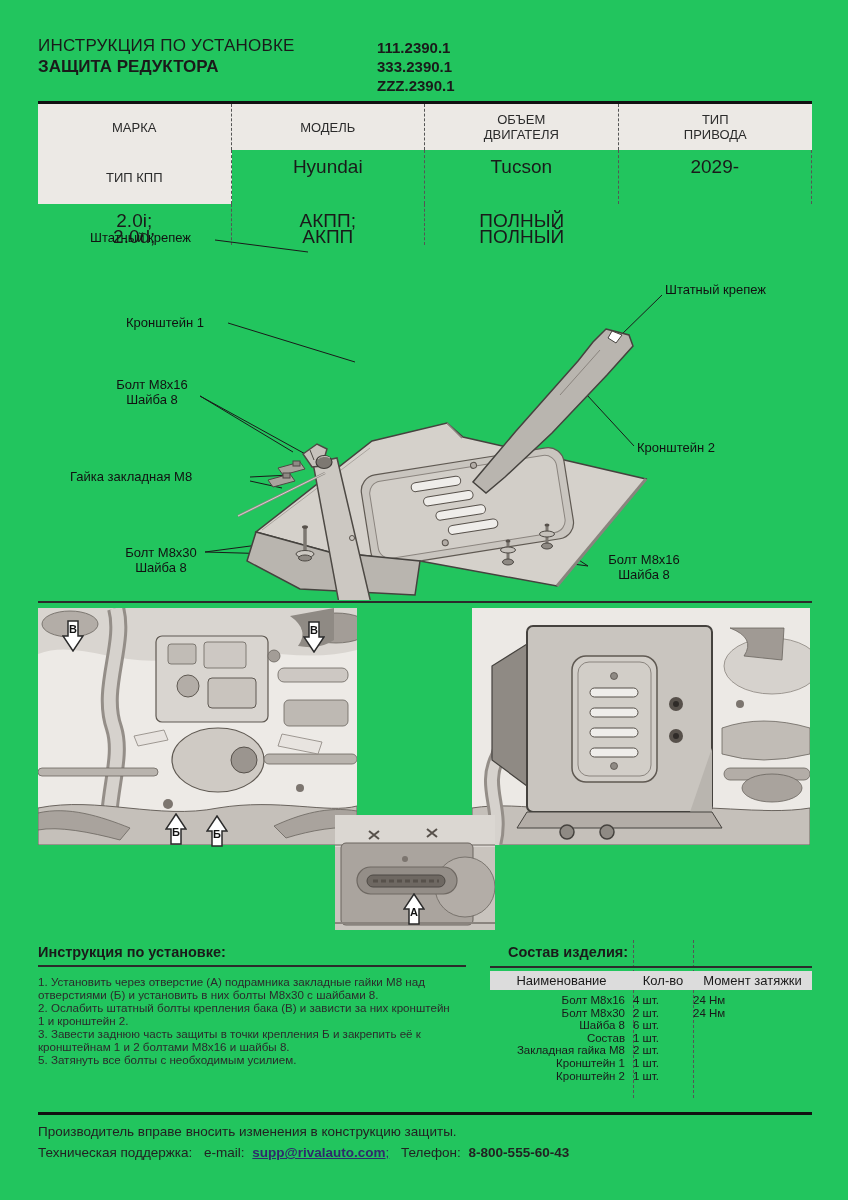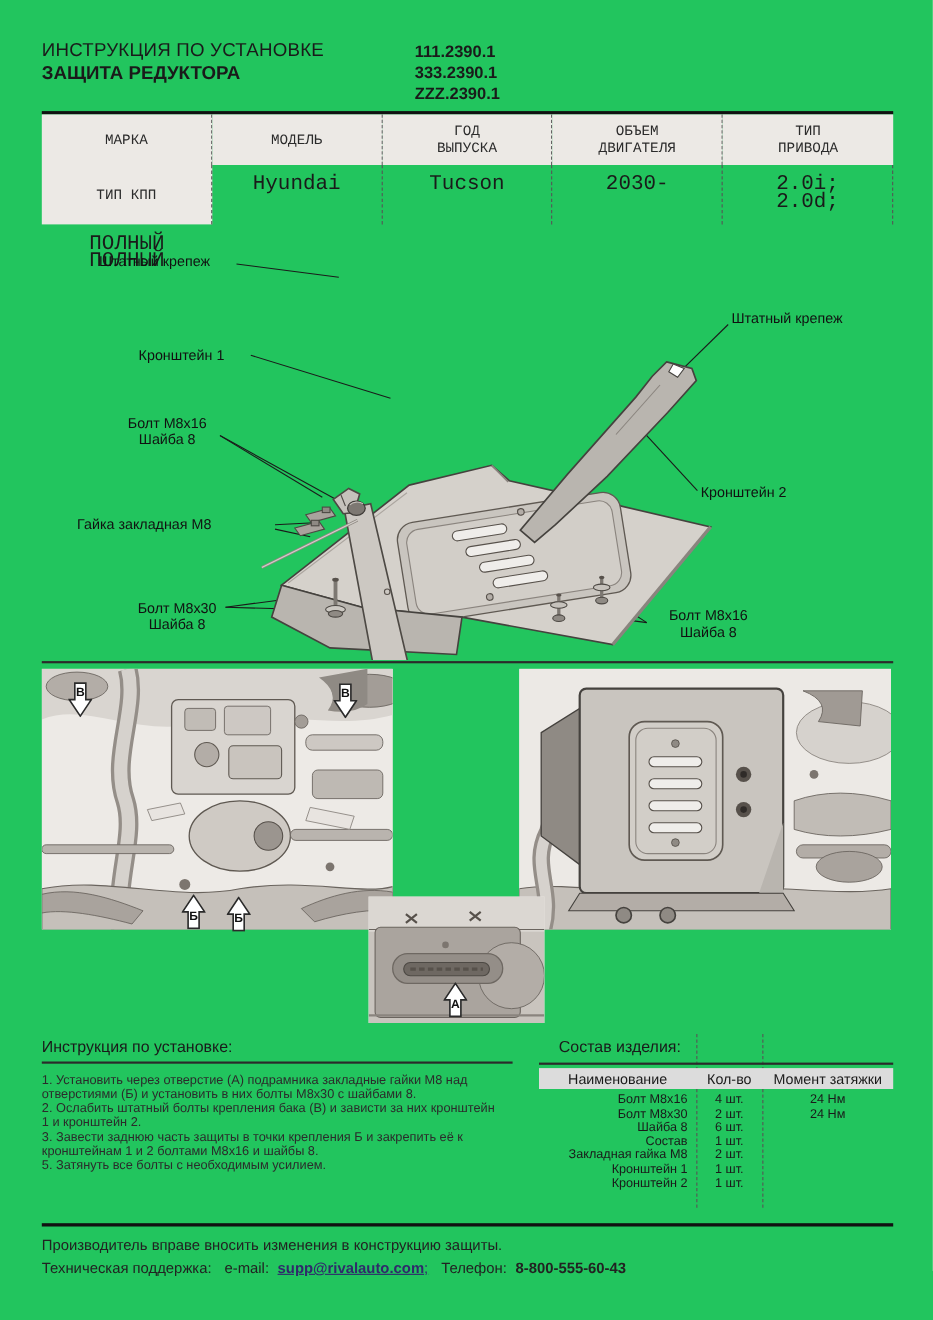--- a/index.html
+++ b/index.html
@@ -9,55 +9,55 @@
   .preline{white-space:pre-line;}
 
   
   .title1{left:38px;top:36px;font-size:17px;letter-spacing:.2px;}
   .title2{left:38px;top:57px;font-size:17px;font-weight:bold;}
   .pn{left:377px;font-size:15px;font-weight:bold;line-height:19px;}
   .rule-top{left:38px;top:101px;width:774px;height:3px;background:#111;}
 
   
   .vtable{left:38px;top:104px;width:774px;height:100px;display:grid;
-          grid-template-columns:repeat(5,1fr);grid-template-rows:46px 54px;font-family:Liberation Mono, monospace;}
+          grid-template-columns:repeat(4,1fr);grid-template-rows:46px 54px;}
   .vtable .hc{background:#ece9e5;display:flex;align-items:center;justify-content:center;
               text-align:center;font-size:13px;color:#2b2b2b;line-height:15px;}
   .vtable .dc{display:flex;align-items:flex-start;justify-content:center;text-align:center;
               font-size:19px;padding-top:9px;line-height:16px;}
   .vtable .bdash{border-right:1px dashed #555;}
 
   
   .dlabel{font-size:13px;line-height:15px;color:#111;}
   .dlabel.center{text-align:center;}
 
   
   .rule-photos{left:38px;top:601px;width:774px;height:2px;background:#2b2b2b;}
   .photo{overflow:hidden;background:#edeae6;}
   .marker{width:22px;height:32px;}
   .marker svg{display:block;}
   .marker text{font-family:"Liberation Sans","DejaVu Sans",sans-serif;font-size:11px;font-weight:bold;fill:#111;}
 
   
-  .sec-title{font-size:14.5px;font-weight:normal;}
+  .sec-title{font-size:14.5px;font-weight:bold;}
   .sec-rule{height:2px;background:#2b2b2b;}
   .steps{left:38px;top:975px;width:412px;font-size:11.6px;line-height:13px;color:#2b2b2b;}
   .steps p{margin:0;}
 
   
   .parts{left:490px;top:940px;width:322px;height:165px;}
   .parts .dash-v{position:absolute;top:0;height:158px;border-left:1px dashed #555;width:0;}
   .parts .hdr{position:absolute;left:0;top:31px;width:322px;height:19px;background:#dcdcdc;
               display:grid;grid-template-columns:143px 60px 119px;align-items:center;}
   .parts .hdr div{text-align:center;font-size:13px;}
   .parts .rows{position:absolute;left:0;top:54px;width:322px;}
   .parts .prow{display:grid;grid-template-columns:143px 60px 119px;height:12.6px;
                font-size:11.5px;line-height:12.6px;}
   .parts .prow .n{text-align:right;padding-right:8px;}
-  .parts .prow .q,.parts .prow .t{text-align:center;}
+  .parts .prow .q,.parts .prow .t{}
 
   
   .rule-bottom{left:38px;top:1112px;width:774px;height:3px;background:#111;}
   .foot1{left:38px;top:1124px;font-size:13.5px;color:#222;}
   .foot2{left:38px;top:1145px;font-size:13.5px;color:#222;text-align:right;}
   .foot2 .lbl{margin-right:2px;}
   .foot2 a{color:#2f2a6b;font-weight:bold;text-decoration:underline;margin-left:4px;}
   .foot2 .suffix{color:#2f2a6b;text-decoration:underline;}
   .foot2 .phl{margin-left:8px;}
   .foot2 b{margin-left:4px;}
@@ -70,32 +70,32 @@
   <div class="abs title1">ИНСТРУКЦИЯ ПО УСТАНОВКЕ</div>
   <div class="abs title2">ЗАЩИТА РЕДУКТОРА</div>
   <div class="abs pn" style="top:38px;">111.2390.1</div>
   <div class="abs pn" style="top:57px;">333.2390.1</div>
   <div class="abs pn" style="top:76px;">ZZZ.2390.1</div>
   <div class="abs rule-top"></div>
 
   <div class="abs vtable">
     <div class="hc bdash preline">МАРКА</div>
     <div class="hc bdash preline">МОДЕЛЬ</div>
-    <div class="hc bdash preline">ГОД
-ВЫПУСКА</div>
     <div class="hc bdash preline">ОБЪЕМ
 ДВИГАТЕЛЯ</div>
     <div class="hc preline">ТИП
 ПРИВОДА</div>
     <div class="hc bdash preline">ТИП КПП</div>
     <div class="dc bdash preline">Hyundai</div>
     <div class="dc bdash preline">Tucson</div>
-    <div class="dc bdash preline">2030-</div>
+    <div class="dc bdash preline">2029-</div>
     <div class="dc bdash preline">2.0i;
 2.0d;</div>
+    <div class="dc bdash preline">АКПП;
+АКПП</div>
     <div class="dc preline">ПОЛНЫЙ
 ПОЛНЫЙ</div>
   </div>
 
   <svg class="abs" style="left:0;top:210px;" width="848" height="390" viewBox="0 0 848 390">
 
     <g stroke="#1a1a1a" stroke-width="1">
       <line x1="215" y1="30" x2="308" y2="42"></line>
       <line x1="228" y1="113" x2="355" y2="152"></line>
       <line x1="200" y1="186" x2="293" y2="242"></line>

